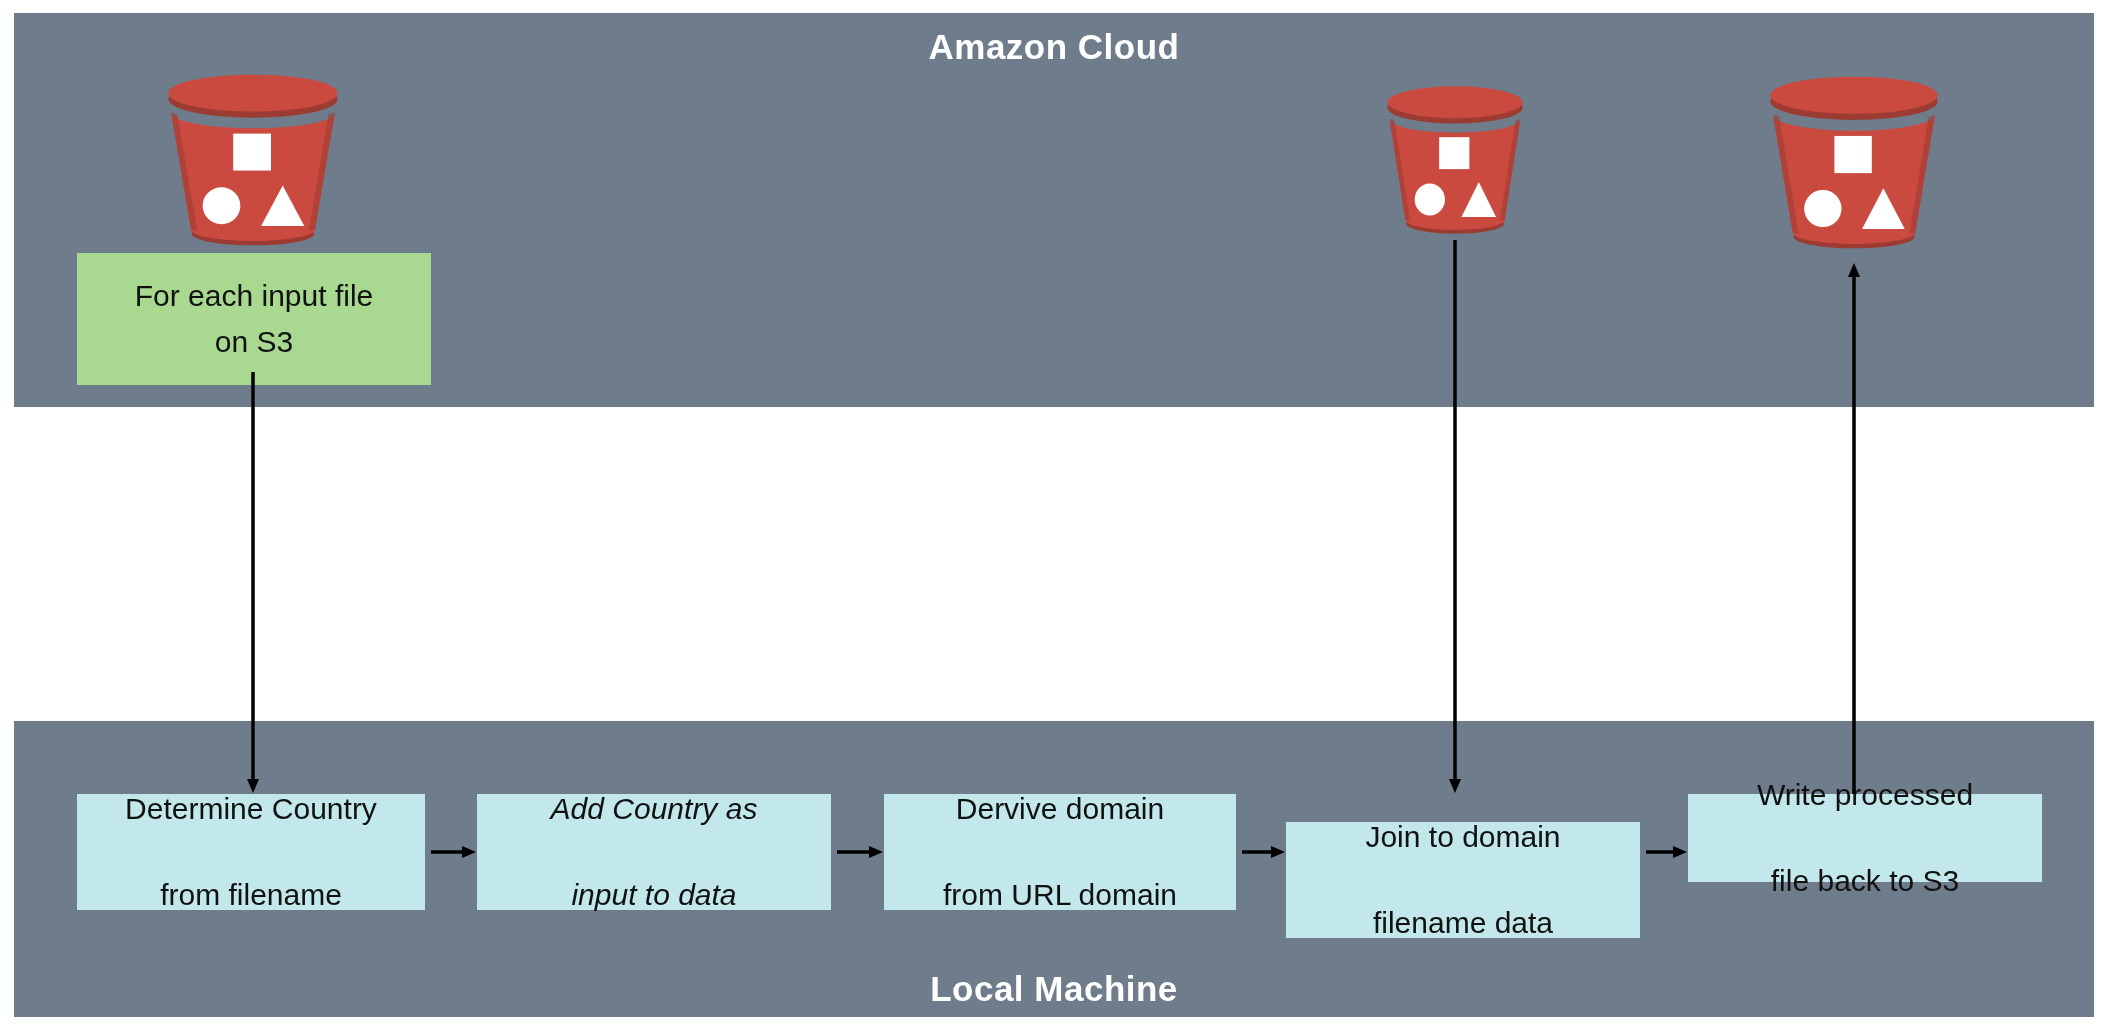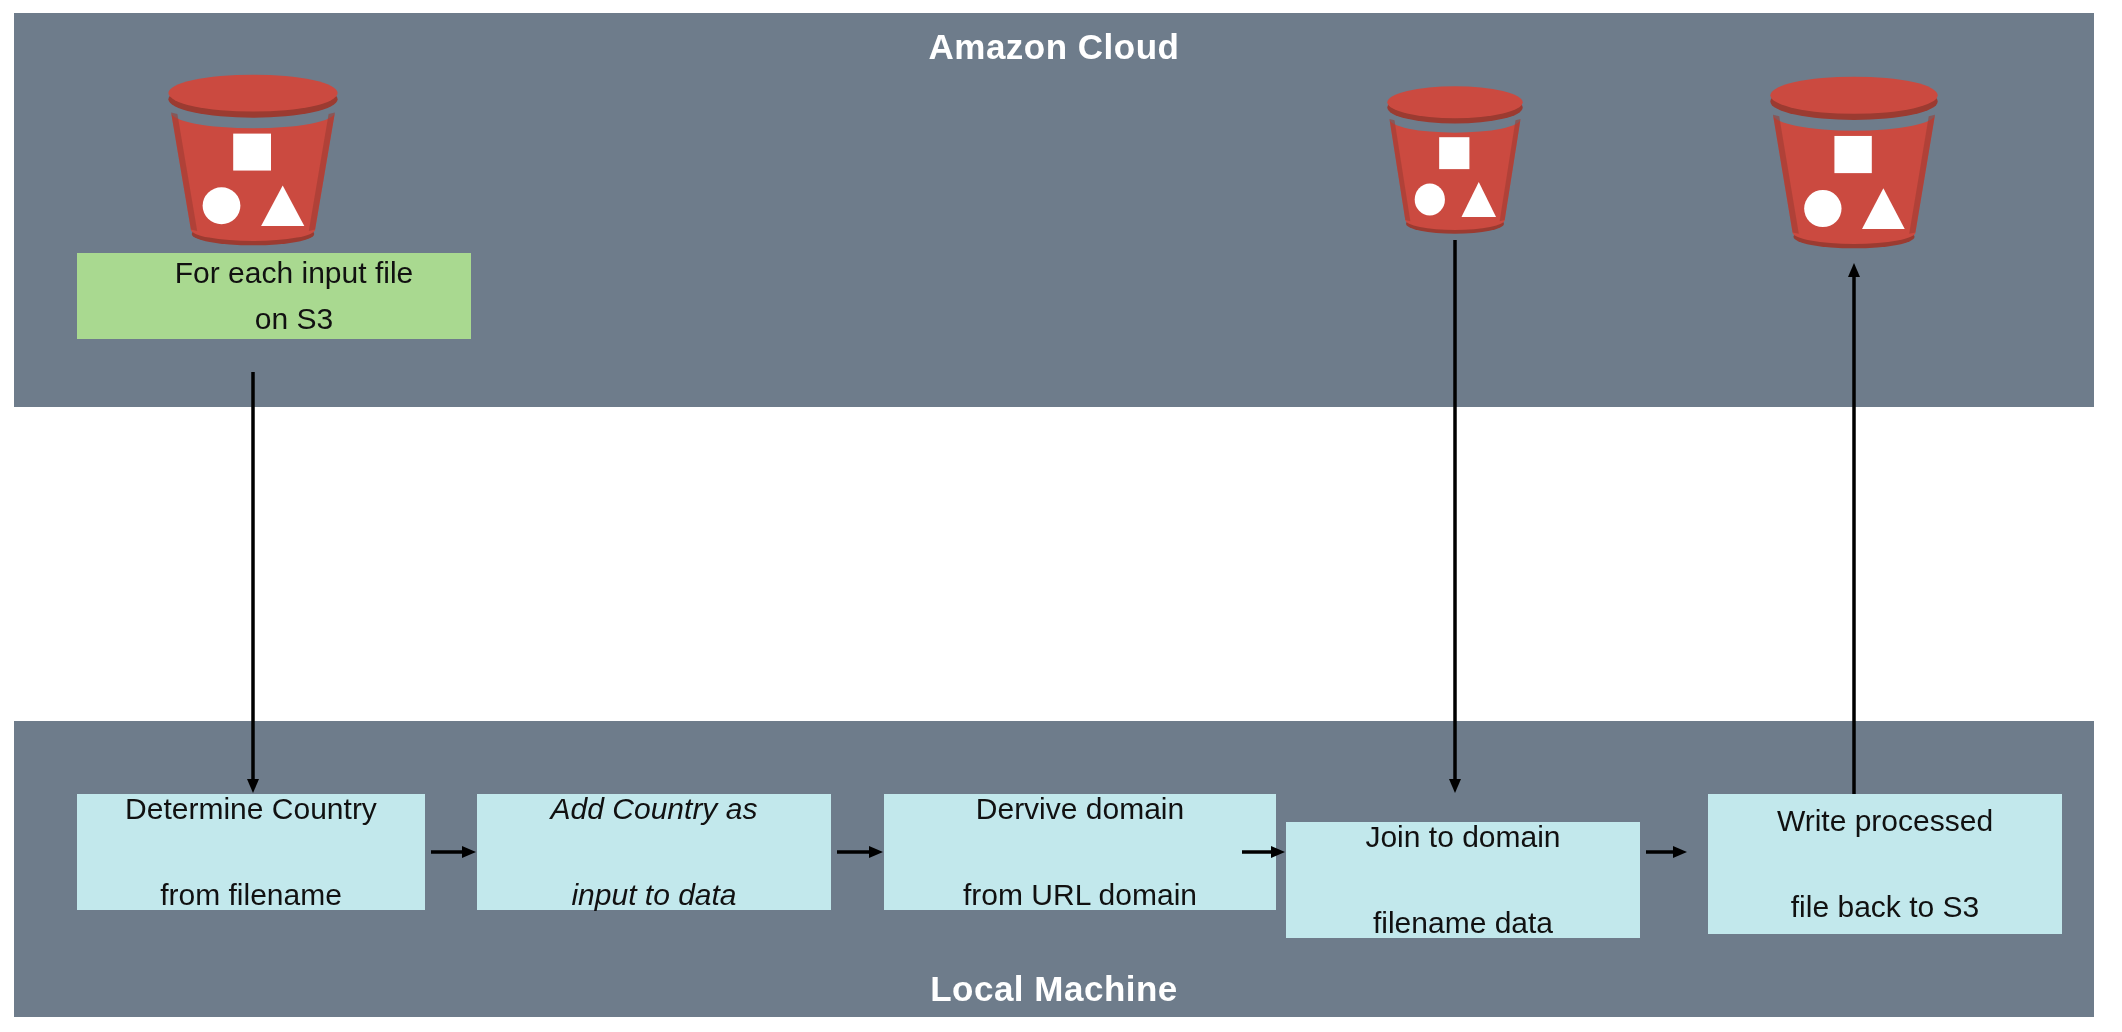--- a/index.html
+++ b/index.html
@@ -78,42 +78,42 @@
       <path class="bk-dark" d="M4.5,23 L15.5,89.5 L19,90.3 L8,23.8 Z" opacity="0.55"></path>
       <path class="bk-dark" d="M95.5,23 L84.5,89.5 L81,90.3 L92,23.8 Z" opacity="0.55"></path>
       <ellipse class="bk-dark" cx="50" cy="15.5" rx="47" ry="10.5"></ellipse>
       <ellipse class="bk-red" cx="50" cy="12" rx="47" ry="10.5"></ellipse>
       <rect class="bk-white" x="39" y="35" width="21" height="21"></rect>
       <circle class="bk-white" cx="32.5" cy="76" r="10.5"></circle>
       <polygon class="bk-white" points="66.5,64.5 78.5,87.5 54.5,87.5"></polygon>
     </svg>
   </div>
 
-  <div class="node note" style="left:77px;top:253px;width:354px;height:86px;padding-left:40px;">
+  <div class="node note" style="left:77px;top:253px;width:354px;height:132px;">
     <span>For each input file</span>
     <span>on S3</span>
   </div>
 
   <div class="node step" style="left:77px;top:794px;width:348px;height:116px;">
     <span>Determine Country</span>
     <span>from filename</span>
   </div>
   <div class="node step" style="left:477px;top:794px;width:354px;height:116px;font-style:italic;">
     <span>Add Country as</span>
     <span>input to data</span>
   </div>
-  <div class="node step" style="left:884px;top:794px;width:392px;height:116px;">
+  <div class="node step" style="left:884px;top:794px;width:352px;height:116px;">
     <span>Dervive domain</span>
     <span>from URL domain</span>
   </div>
   <div class="node step" style="left:1286px;top:794px;width:354px;height:116px;margin-top:28px;">
     <span>Join to domain</span>
     <span>filename data</span>
   </div>
-  <div class="node step" style="left:1688px;top:794px;width:354px;height:140px;margin-left:20px;">
+  <div class="node step" style="left:1688px;top:794px;width:354px;height:88px;">
     <span>Write processed</span>
     <span>file back to S3</span>
   </div>
 
   <svg class="overlay">
     <defs>
       <marker id="ah" markerUnits="userSpaceOnUse" markerWidth="16" markerHeight="14" refX="1" refY="6" orient="auto">
         <path class="ah" d="M0,0 L14,6 L0,12 Z"></path>
       </marker>
     </defs>

